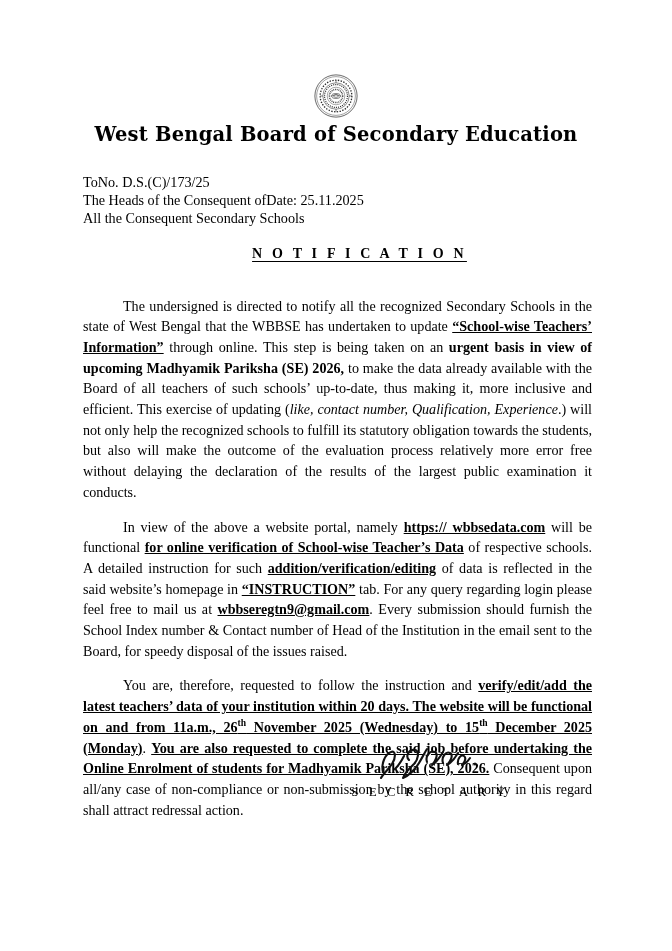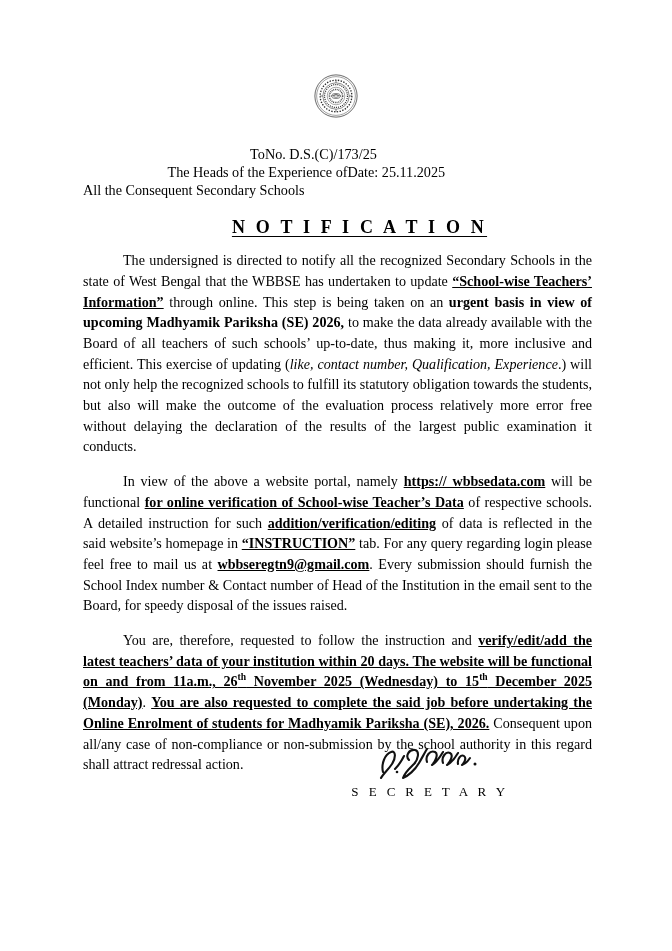--- a/index.html
+++ b/index.html
@@ -50,32 +50,32 @@
 
   
   .refblock {
     margin: 27px 0 0 0;
     padding: 0 80px 0 83px;
     font-size: 14.2px;
     line-height: 1.27;
   }
   .refrow {
     display: flex;
-    justify-content: center;
+    justify-content: flex-start;
     align-items: baseline;
   }
   .refrow .left { text-align: left; }
   .refrow .right { text-align: left; width: 160px; }
   .refline { line-height: 1.27; }
 
   
   .notif-title {
     text-align: center;
     margin: 18px 0 0 0;
-    font-size: 18px;
+    font-size: 14px;
     font-weight: bold;
     letter-spacing: 3.2px;
     padding-left: 47px;
   }
   .notif-title span {
     text-decoration: underline;
     text-underline-offset: 3px;
   }
 
   
@@ -134,40 +134,41 @@
       <circle cx="50" cy="50" r="15" fill="none" stroke="#3a3a3a" stroke-width="3.4" stroke-dasharray="2 2"></circle>
       <ellipse cx="50" cy="50" rx="10" ry="5.5" fill="none" stroke="#2b2b2b" stroke-width="1.4"></ellipse>
       <ellipse cx="50" cy="50" rx="5.5" ry="3" fill="none" stroke="#2b2b2b" stroke-width="1.2"></ellipse>
       <path d="M40 50 Q50 44 60 50" fill="none" stroke="#2b2b2b" stroke-width="1.2"></path>
       <line x1="50" y1="14" x2="50" y2="20" stroke="#2b2b2b" stroke-width="1.4"></line>
       <line x1="50" y1="80" x2="50" y2="86" stroke="#2b2b2b" stroke-width="1.4"></line>
       <line x1="14" y1="50" x2="20" y2="50" stroke="#2b2b2b" stroke-width="1.4"></line>
       <line x1="80" y1="50" x2="86" y2="50" stroke="#2b2b2b" stroke-width="1.4"></line>
     </svg>
 
+    <div class="org-name">West Bengal Board of Secondary Education</div>
 
   </div>
 
   <div class="refblock">
     <div class="refrow">
       <div class="left refline">To</div>
       <div class="right refline">No. D.S.(C)/173/25</div>
     </div>
     <div class="refrow">
-      <div class="left refline">The Heads of the Experience of</div>
+      <div class="left refline">The Heads of the Consequent of</div>
       <div class="right refline">Date: 25.11.2025</div>
     </div>
     <div class="refline">All the Consequent Secondary Schools</div>
   </div>
 
   <div class="notif-title">
     <span>N O T I F I C A T I O N</span>
   </div>
 
-  <div class="body-text" style="margin-top:12px;">
+  <div class="body-text" style="margin-top:34px;">
 
     <p>
       <span>The undersigned is directed to notify all the recognized Secondary Schools in the state of West Bengal that the WBBSE has undertaken to update </span><b class="u">“School-wise Teachers’ Information”</b><span> through online. This step is being taken on an </span><b>urgent basis in view of upcoming Madhyamik Pariksha (SE) 2026,</b><span> to make the data already available with the Board of all teachers of such schools’ up-to-date, thus making it, more inclusive and efficient. This exercise of updating (</span><i>like, contact number, Qualification, Experience</i><span>.) will not only help the recognized schools to fulfill its statutory obligation towards the students, but also will make the outcome of the evaluation process relatively more error free without delaying the declaration of the results of the largest public examination it conducts.</span>
     </p>
 
     <p>
       <span>In view of the above a website portal, namely </span><b class="u">https:// wbbsedata.com</b><span> will be functional </span><span class="biu">for online verification of School-wise Teacher’s Data</span><span> of respective schools. A detailed instruction for such </span><b class="u">addition/verification/editing</b><span> of data is reflected in the said website’s homepage in </span><b class="u">“INSTRUCTION”</b><span> tab. For any query regarding login please feel free to mail us at </span><b class="u">wbbseregtn9@gmail.com</b><span>. Every submission should furnish the School Index number &amp; Contact number of Head of the Institution in the email sent to the Board, for speedy disposal of the issues raised.</span>
     </p>
 
     <p>

